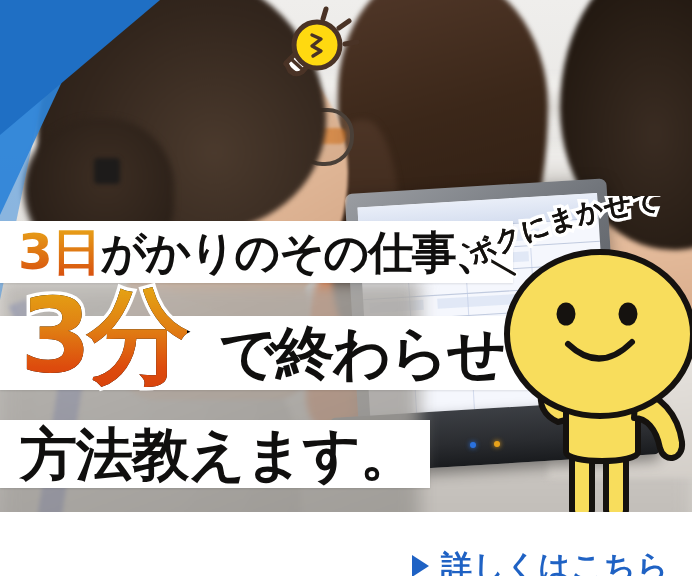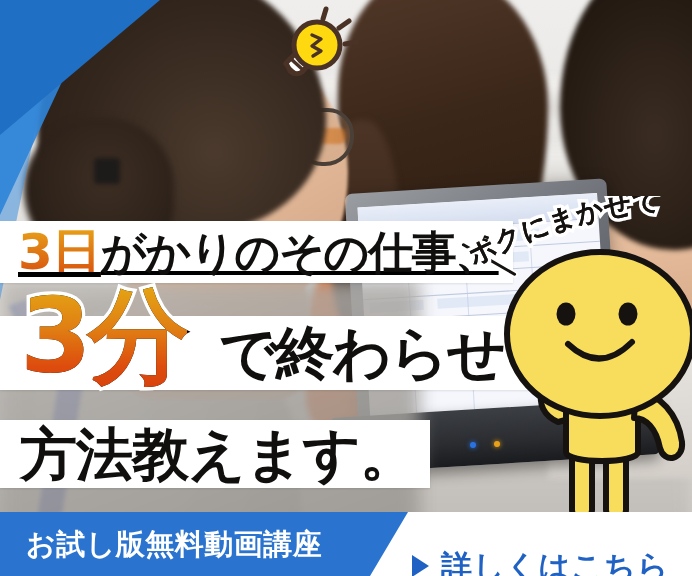--- a/index.html
+++ b/index.html
@@ -232,21 +232,21 @@
   .bulb { position:absolute; left:258px; top:6px; width:110px; height:76px; }
 
   
   .hl-band {
     position:absolute;
     background:#ffffff;
     display:flex; align-items:center;
     white-space:nowrap;
     box-shadow:0 1px 2px rgba(0,0,0,.10);
   }
-  .hl1 { left:0; top:221px; height:62px; padding-left:18px; padding-right:14px;text-decoration:underline; }
+  .hl1 { left:0; top:221px; height:62px; padding-left:18px; padding-right:14px; }
   .hl2 { left:0; top:316px; height:74px; padding-left:22px; padding-right:14px;justify-content:center; }
   .hl3 { left:0; top:420px; height:68px; padding-left:20px; padding-right:14px; }
 
   .jp { font-family:"DejaVu Sans","Liberation Sans",sans-serif; font-weight:bold; }
 
   .num-accent {
     background:linear-gradient(180deg,#e8a318 0%, #e07c14 45%, #d8500f 100%);
     -webkit-background-clip:text; background-clip:text;
     color:transparent; -webkit-text-fill-color:transparent;
   }
@@ -438,22 +438,19 @@
 
         <ellipse cx="112" cy="96" rx="93" ry="82"></ellipse>
       </g>
       <ellipse cx="78" cy="76" rx="9.5" ry="11.5" fill="#15120f"></ellipse>
       <ellipse cx="140" cy="76" rx="9.5" ry="11.5" fill="#15120f"></ellipse>
       <path d="M80 106 Q112 136 144 104" fill="none" stroke="#15120f" stroke-width="6" stroke-linecap="round"></path>
     </svg>
   </div>
 
   <div class="bottombar">
-    <div class="bb-blue">
-      <span class="jp bb-blue-label">お試し版無料動画講座</span>
-    </div>
     <div class="bb-cta">
       <span class="bb-arrow"></span>
       <span class="jp bb-cta-label">詳しくはこちら</span>
     </div>
   </div>
 
 </div>
 
 </body></html>

